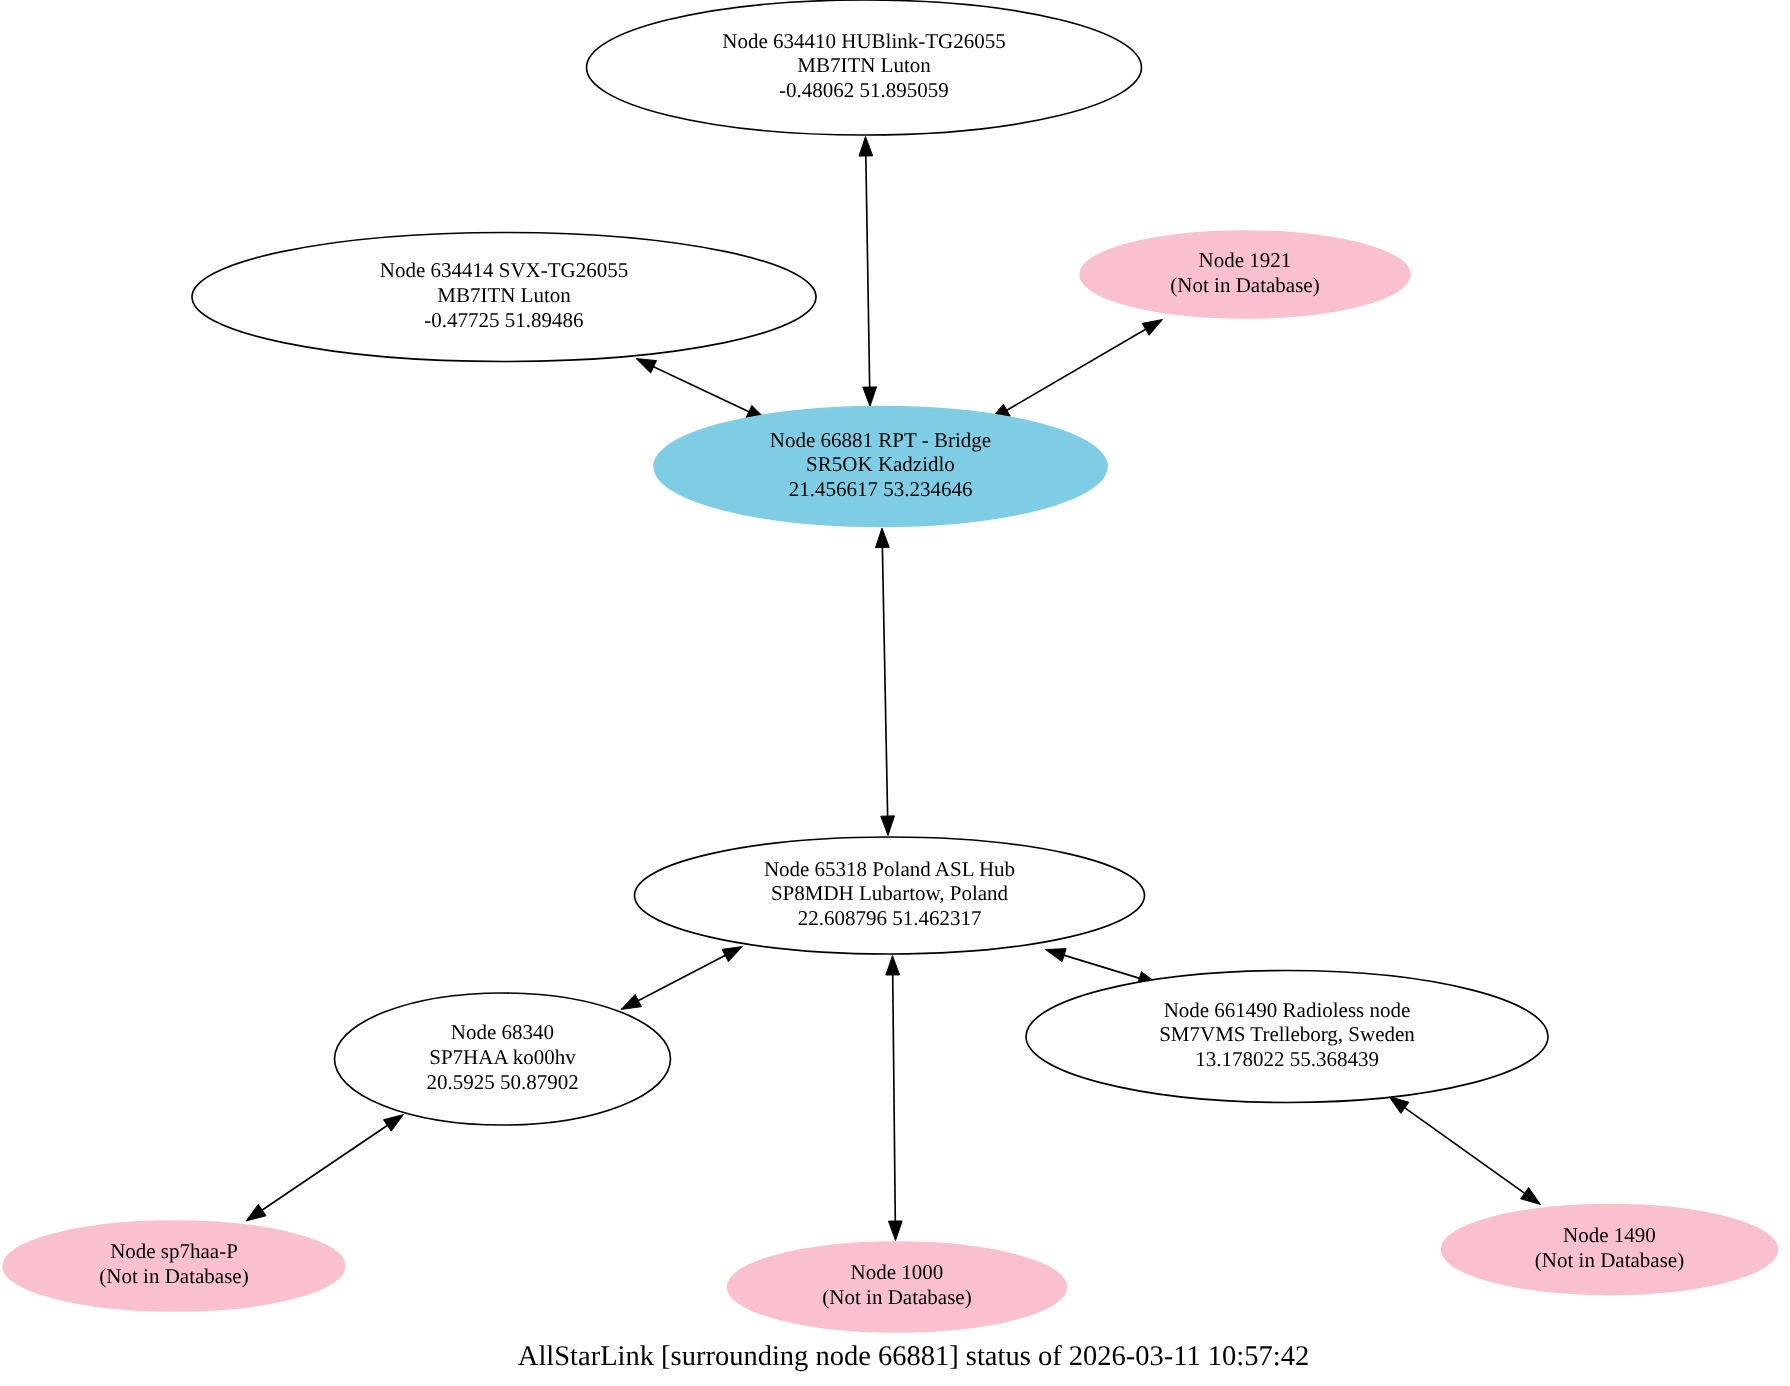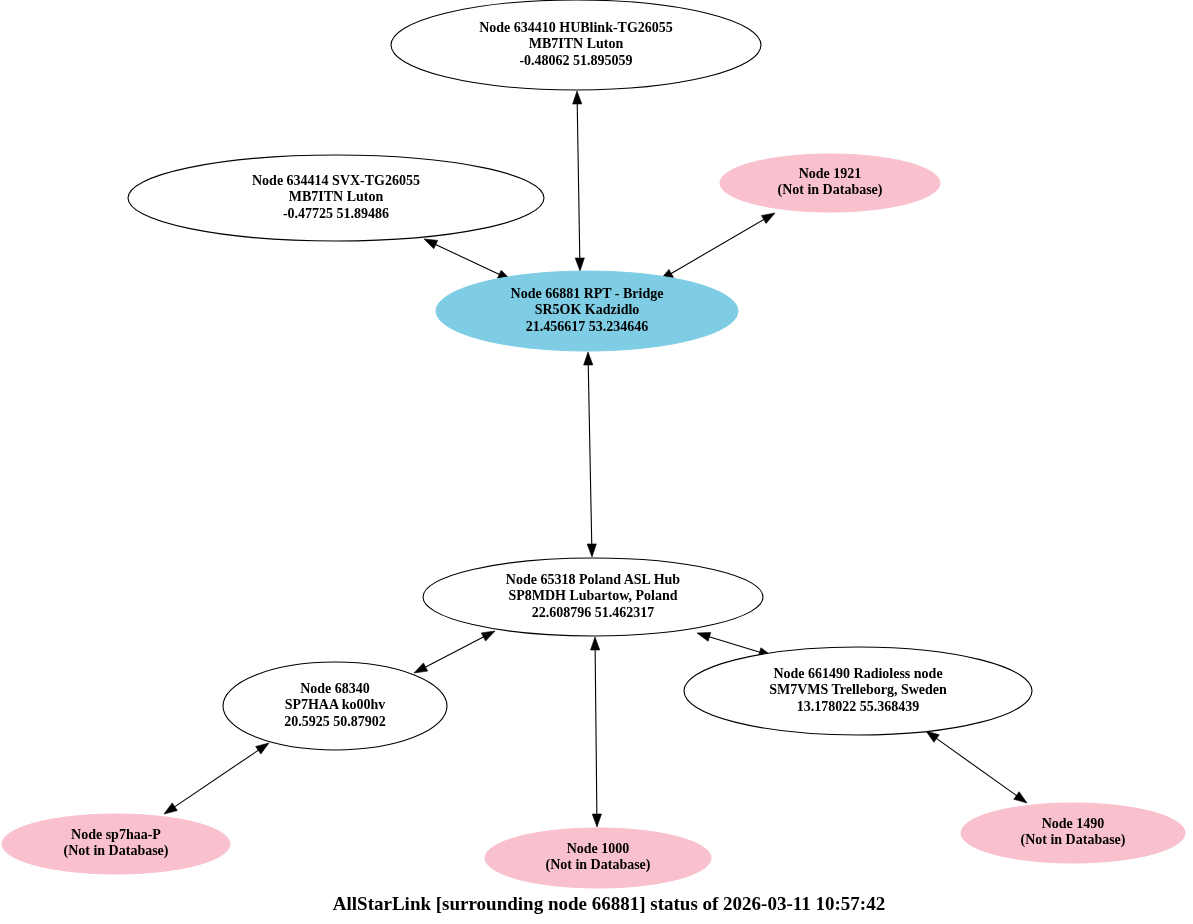--- a/index.html
+++ b/index.html
@@ -9,21 +9,20 @@
   }
   body {
     font-family: "Liberation Serif", serif;
   }
   #graph-page {
     position: relative;
     width: 1193px;
     height: 924px;
     background: #ffffff;
     overflow: hidden;
-    font-weight: bold;
   }
   svg#graph-canvas {
     display: block;
     width: 1193px;
     height: 924px;
   }
   .node-ellipse-plain {
     fill: #ffffff;
     stroke: #000000;
     stroke-width: 1.1;

